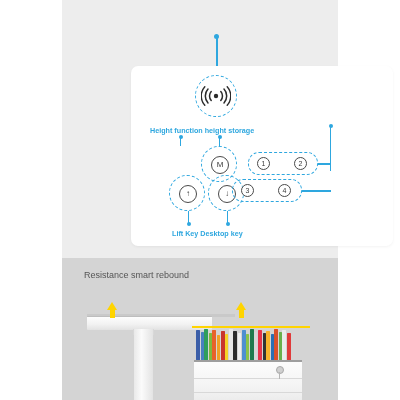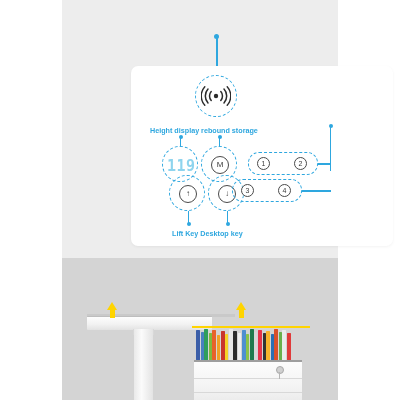--- a/index.html
+++ b/index.html
@@ -165,43 +165,40 @@
         <circle cx="15" cy="11" r="2.2" fill="#2b2b2b"></circle>
         <path d="M10.2 6.6 A6.6 6.6 0 0 0 10.2 15.4" stroke="#2b2b2b" stroke-width="1.5" fill="none" stroke-linecap="round"></path>
         <path d="M19.8 6.6 A6.6 6.6 0 0 1 19.8 15.4" stroke="#2b2b2b" stroke-width="1.5" fill="none" stroke-linecap="round"></path>
         <path d="M7.0 4.1 A10.2 10.2 0 0 0 7.0 17.9" stroke="#2b2b2b" stroke-width="1.5" fill="none" stroke-linecap="round"></path>
         <path d="M23.0 4.1 A10.2 10.2 0 0 1 23.0 17.9" stroke="#2b2b2b" stroke-width="1.5" fill="none" stroke-linecap="round"></path>
         <path d="M3.8 1.8 A13.7 13.7 0 0 0 3.8 20.2" stroke="#2b2b2b" stroke-width="1.4" fill="none" stroke-linecap="round"></path>
         <path d="M26.2 1.8 A13.7 13.7 0 0 1 26.2 20.2" stroke="#2b2b2b" stroke-width="1.4" fill="none" stroke-linecap="round"></path>
       </svg>
     </div>
 
-    <div class="lbl lbl-height">Height display rebound storage</div>
+    <div class="lbl lbl-height">Height function height storage</div>
     <div class="lbl lbl-lift">Lift Key Desktop key</div>
 
     <div class="dot" style="left:116.5px;top:135px;"></div>
     <div class="ln" style="left:117.8px;top:137px;width:1.6px;height:9px;"></div>
 
     <div class="dot" style="left:155.5px;top:135px;"></div>
     <div class="ln" style="left:156.8px;top:137px;width:1.6px;height:9px;"></div>
 
     <div class="dot" style="left:266.5px;top:124px;"></div>
     <div class="ln" style="left:267.8px;top:126px;width:1.6px;height:45px;"></div>
     <div class="ln" style="left:256px;top:163px;width:13px;height:1.6px;"></div>
     <div class="ln" style="left:240px;top:190px;width:29.4px;height:1.6px;"></div>
 
     <div class="dot" style="left:124.5px;top:222px;"></div>
     <div class="ln" style="left:125.8px;top:211px;width:1.6px;height:12px;"></div>
 
     <div class="dot" style="left:163.5px;top:222px;"></div>
     <div class="ln" style="left:164.8px;top:211px;width:1.6px;height:12px;"></div>
 
-    <div class="keyc" style="left:100px;top:146px;width:36px;height:36px;">
-      <div class="display119" style="left:4px;top:10px;">119</div>
-    </div>
 
     <div class="keyc" style="left:139px;top:146px;width:36px;height:36px;">
       <div class="keyinner" style="left:9px;top:9px;width:18px;height:18px;">
         <span>M</span>
       </div>
     </div>
 
     <div class="keyc" style="left:107px;top:175px;width:36px;height:36px;">
       <div class="keyinner" style="left:9px;top:9px;width:18px;height:18px;">
         <span>↑</span>
@@ -229,20 +226,21 @@
       </div>
       <div class="memkey" style="left:45px;top:4px;">
         <span>4</span>
       </div>
     </div>
 
   </div>
 
   <div class="bot-section">
 
+    <div class="bot-title">Resistance smart rebound</div>
 
     <div class="desk-ext"></div>
     <div class="desk-top"></div>
     <div class="desk-leg-top"></div>
     <div class="desk-leg"></div>
 
     <div class="yline"></div>
 
     <div class="books" id="books-container">
         <div class="book" style="background: rgb(59, 94, 168); width: 4px; height: 30px;"></div>

